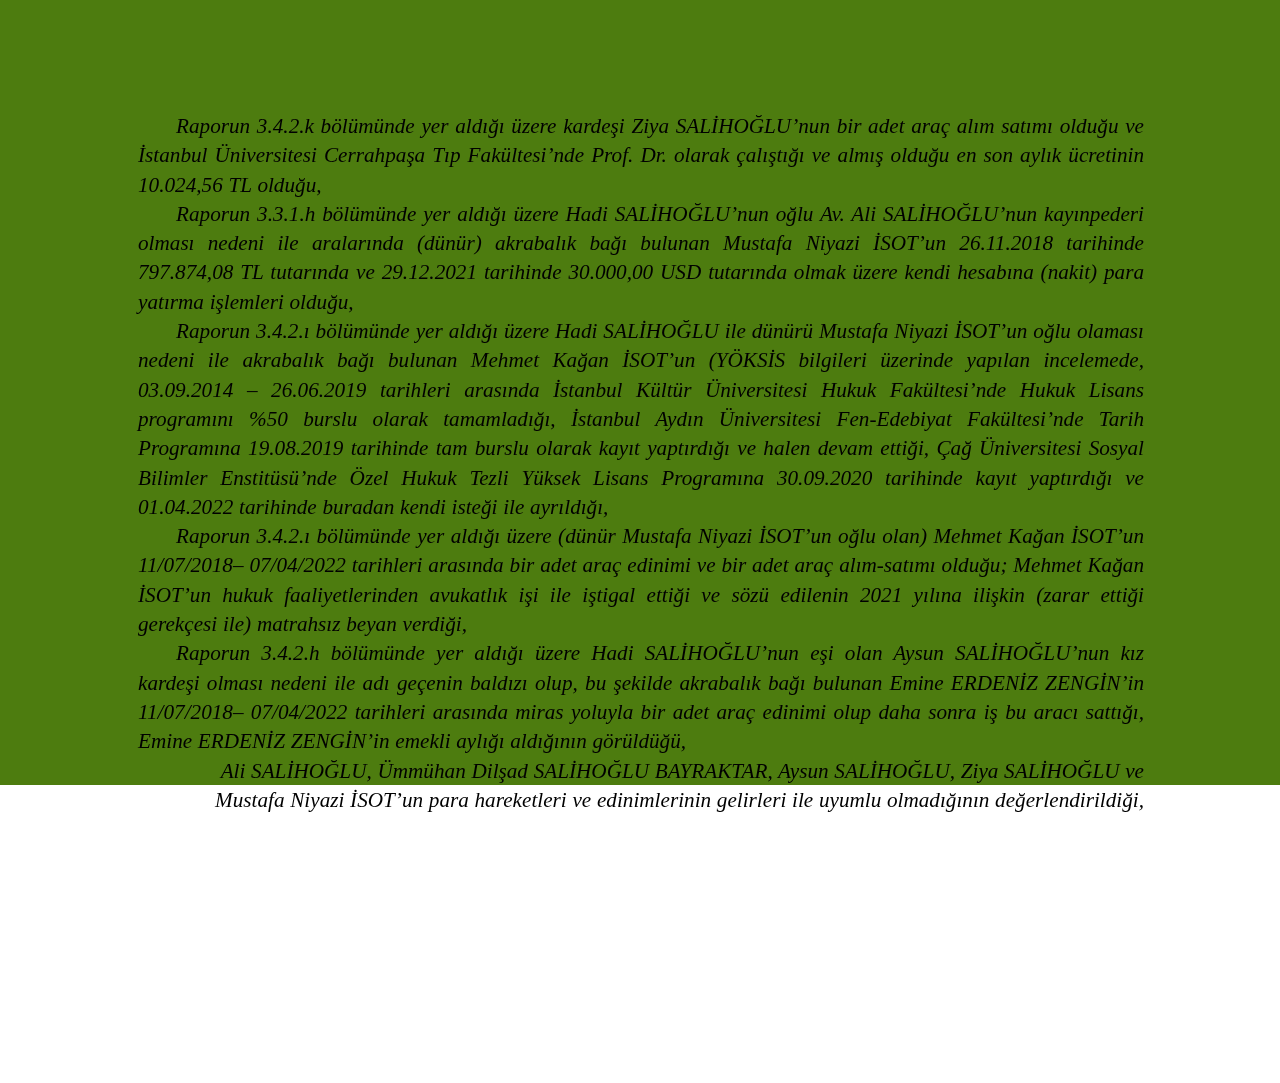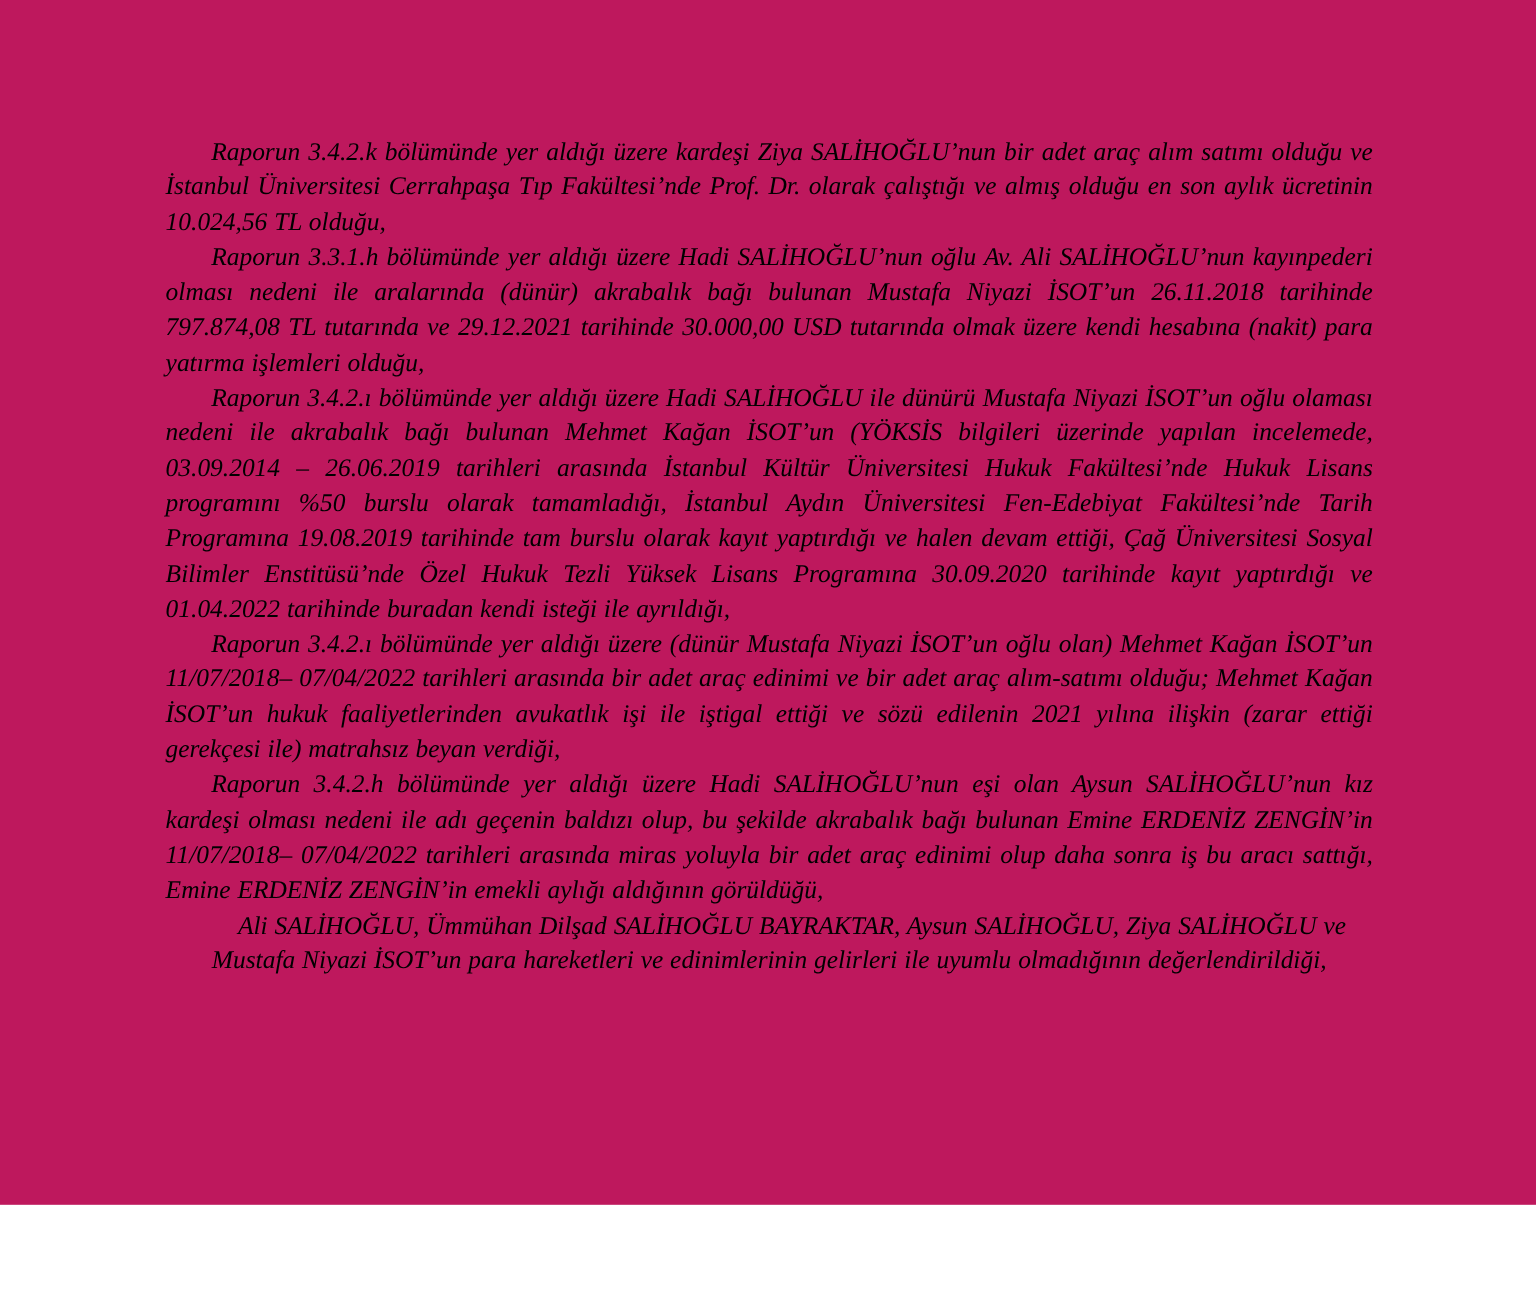--- a/index.html
+++ b/index.html
@@ -11,22 +11,22 @@
   body {
     width: 1280px;
     height: 1083px;
     overflow: hidden;
     font-family: "Liberation Serif", "DejaVu Serif", serif;
     color: #000000;
   }
   .page {
     position: relative;
     width: 1280px;
-    height: 1004px;
-    background: #be185d;
+    height: 785px;
+    background: #4d7c0f;
     box-sizing: border-box;
   }
   .text-block {
     position: absolute;
     left: 138px;
     top: 112px;
     width: 1006px;
   }
   p.para {
     margin: 0;
@@ -35,21 +35,21 @@
     font-size: 21.2px;
     line-height: 29.3px;
     text-align: justify;
     text-justify: inter-word;
     text-indent: 38px;
     -webkit-hyphens: none;
     hyphens: none;
     word-spacing: 0.02em;
   }
   p.para:last-child {
-    text-align: center;
+    text-align: right;
   }
   
 </style>
 </head>
 <body>
 
 <div class="page">
 
   <div class="text-block">
 

